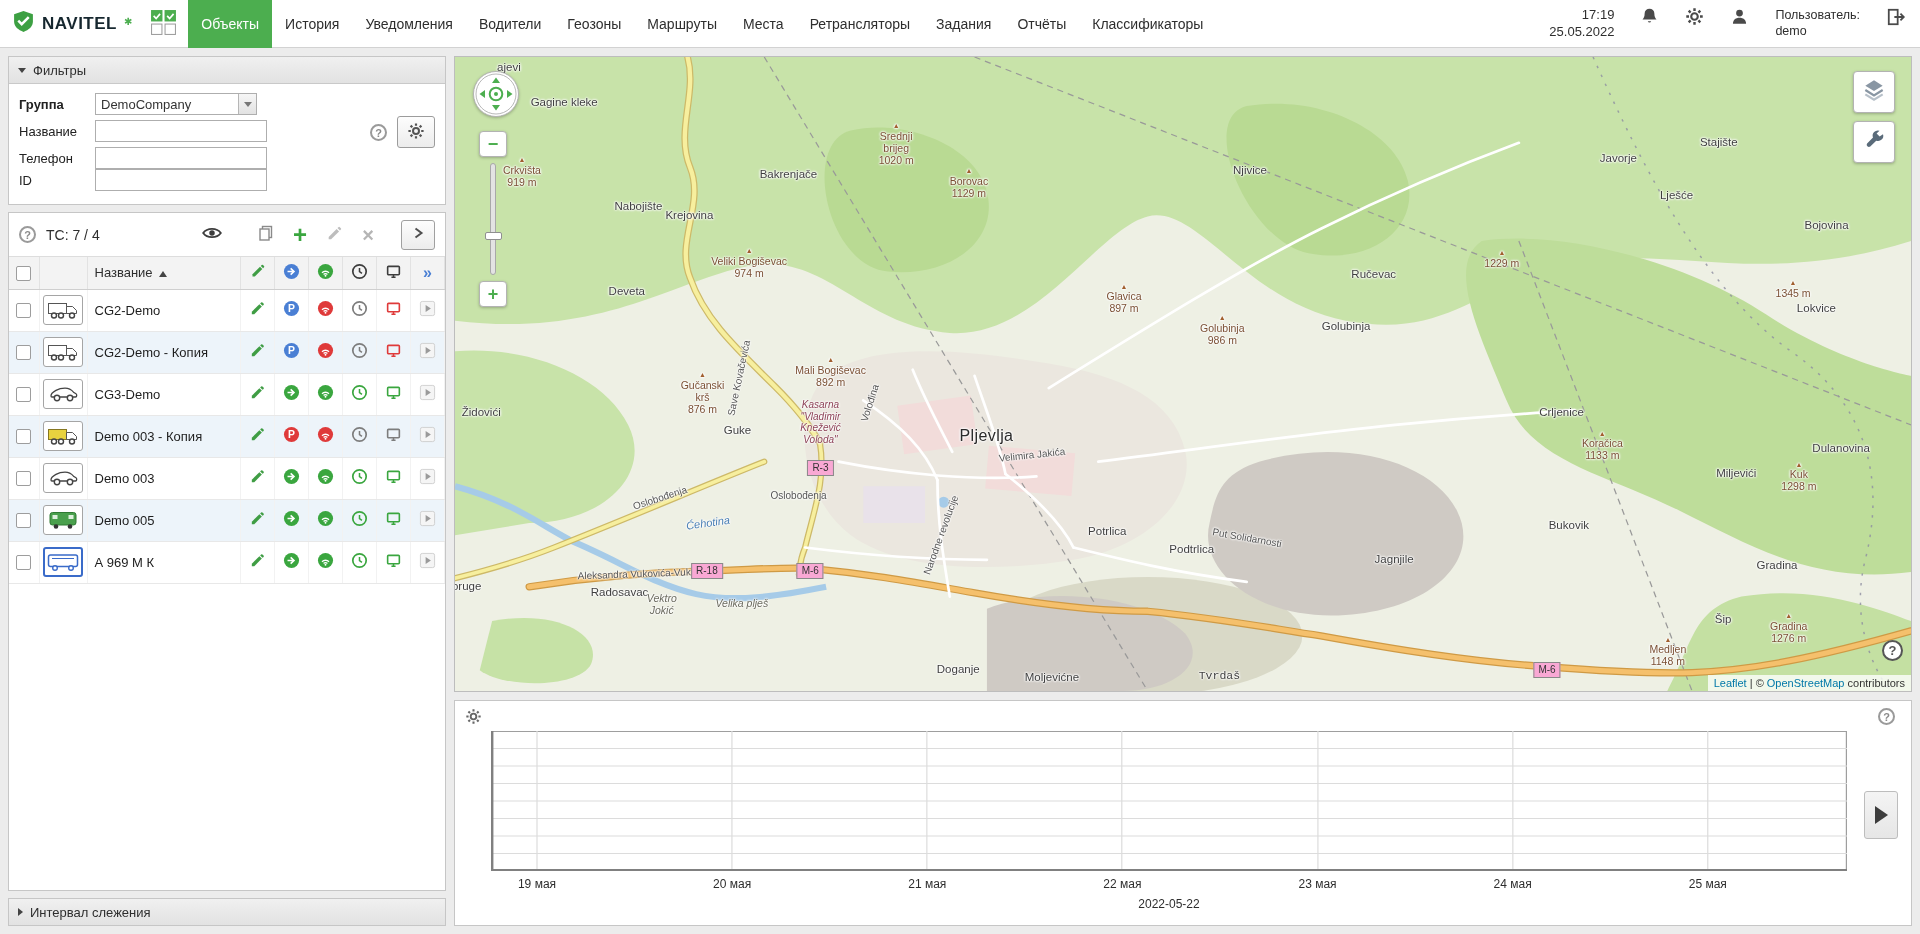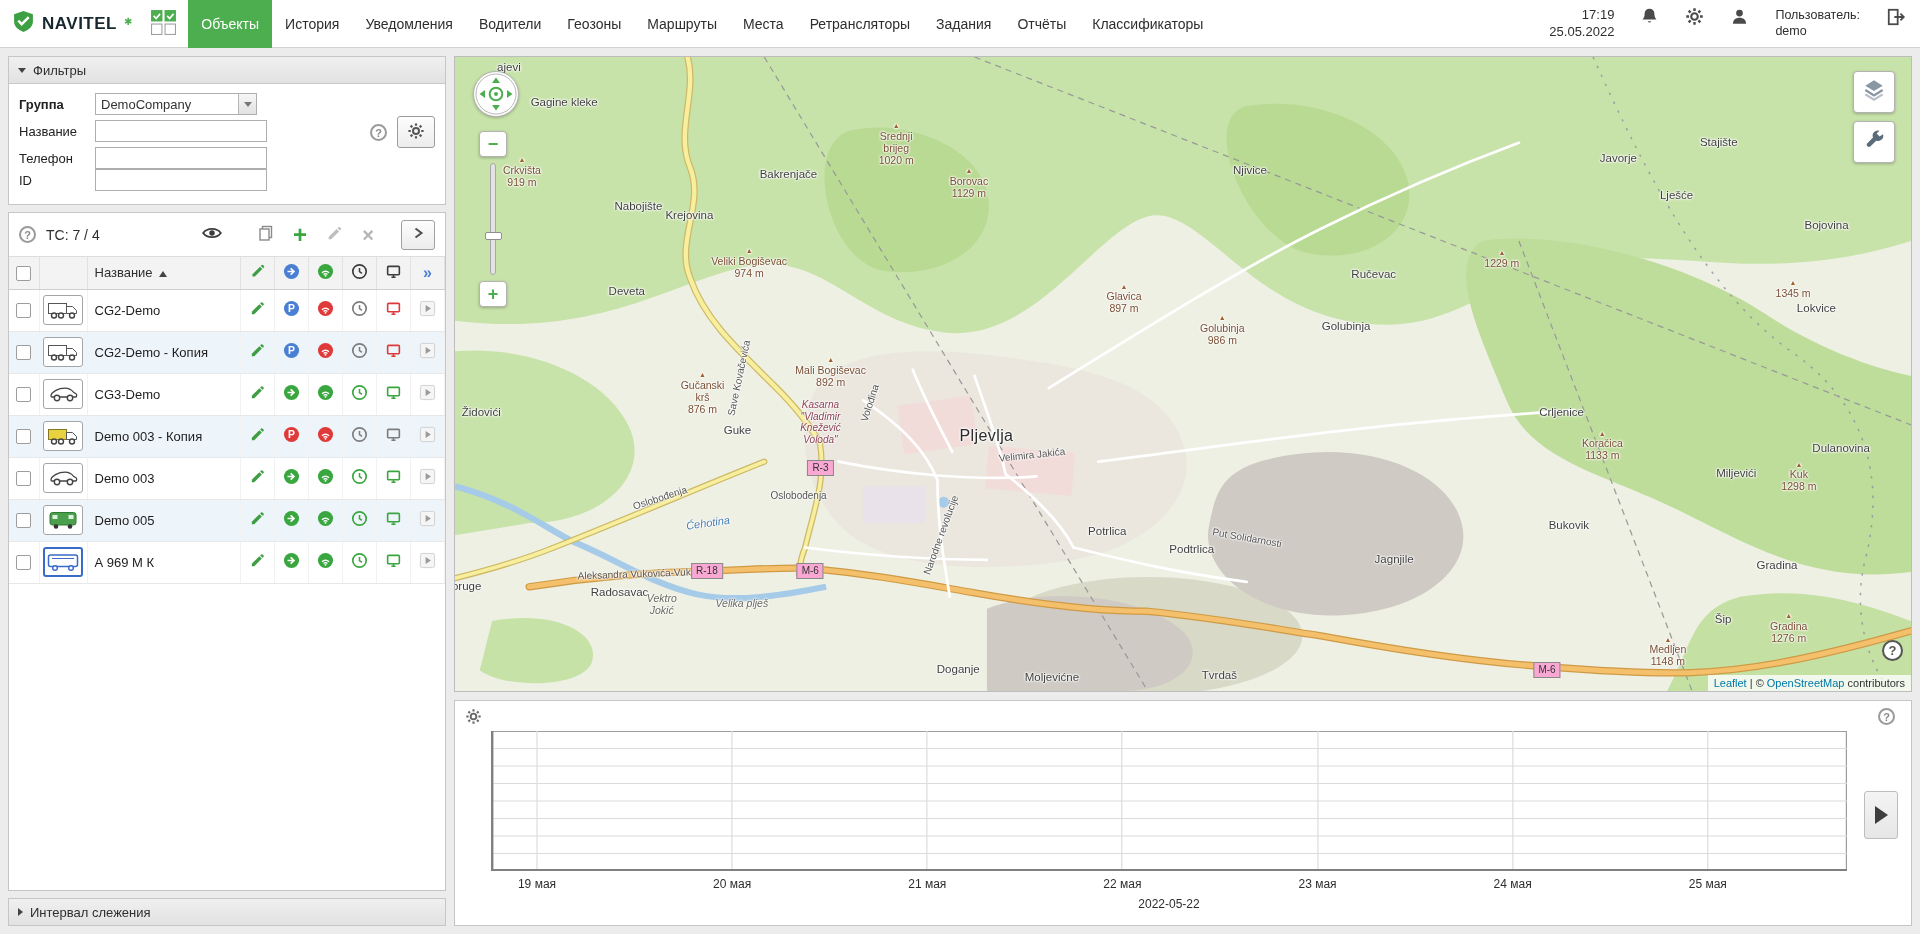--- a/index.html
+++ b/index.html
@@ -713,21 +713,21 @@
             <div class="mlabel area" style="left: 19.7%; top: 86.1%;">Velika plješ</div>
             <div class="mlabel water" style="left: 17.4%; top: 73.5%; transform: translate(-50%, -50%) rotate(-8deg);">Ćehotina</div>
             <div class="mlabel place" style="left: 0.8%; top: 83.6%;">oruge</div>
             <div class="mlabel place" style="left: 87.1%; top: 88.8%;">Šip</div>
             <div class="mlabel peak" style="left: 91.6%; top: 90.1%;">Gradina
 1276 m</div>
             <div class="mlabel peak" style="left: 83.3%; top: 93.8%;">Medljen
 1148 m</div>
             <div class="mlabel place" style="left: 33.6%; top: 96.7%; padding-left: 28px;">Doganje</div>
             <div class="mlabel place" style="left: 41%; top: 98%;">Moljevićne</div>
-            <div class="mlabel place" style="left: 52.5%; top: 97.7%;">Tvrdaš</div>
+            <div class="mlabel place" style="left: 52.5%; top: 97.7%; font-family: Liberation Mono, monospace;">Tvrdaš</div>
           </div>
         <div class="mlayer">
             <div class="badge" style="left: 25.1%; top: 64.8%;">R-3</div>
             <div class="badge" style="left: 17.3%; top: 81%;">R-18</div>
             <div class="badge" style="left: 24.4%; top: 81%;">M-6</div>
             <div class="badge" style="left: 75%; top: 96.7%;">M-6</div>
           </div>
 
         <div class="mapbtn pan-ctl">
           <svg width="46" height="46" viewBox="0 0 44 44">

